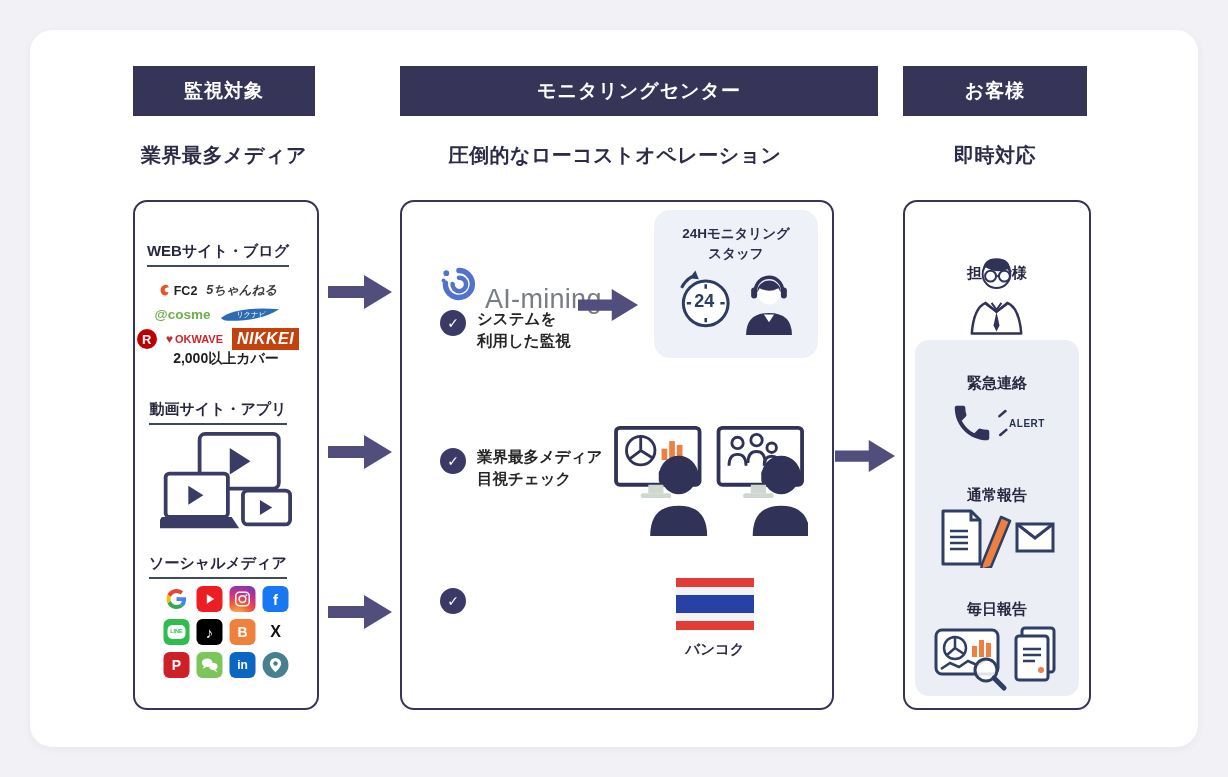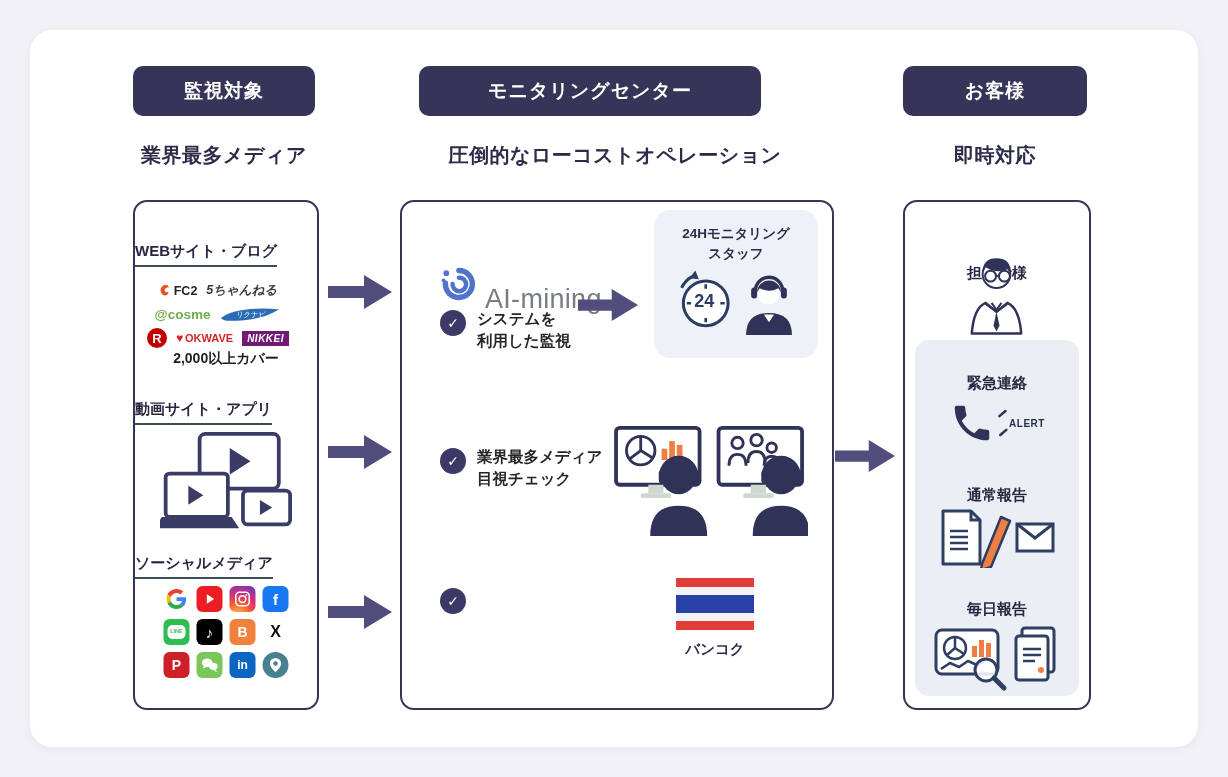--- a/index.html
+++ b/index.html
@@ -1,49 +1,49 @@
 <!DOCTYPE html>
 <html><head>
 <meta charset="utf-8">
 <style>
   html,body{margin:0;padding:0;width:1228px;height:777px;overflow:hidden;
     font-family:"Liberation Sans","DejaVu Sans",sans-serif;background:#f1f1f6;}
   .stage{position:relative;width:1228px;height:777px;background:#f1f1f6;}
   .card{position:absolute;left:30px;top:30px;width:1168px;height:717px;background:#fff;
     border-radius:22px;box-shadow:0 2px 10px rgba(40,40,80,.05);}
   
-  .hdr{position:absolute;top:36px;height:50px;background:#363457;border-radius:10px;color:#fff;
+  .hdr{position:absolute;top:36px;height:50px;background:#363457;border-radius:0;color:#fff;
     display:flex;align-items:center;justify-content:center;font-size:19px;font-weight:700;letter-spacing:1px;}
-  .hdr-targets{left:103px;width:182px}.hdr-center{left:389px;width:342px}.hdr-customer{left:873px;width:184px}
+  .hdr-targets{left:103px;width:182px}.hdr-center{left:370px;width:478px}.hdr-customer{left:873px;width:184px}
   .sub{position:absolute;top:110px;height:30px;display:flex;align-items:center;justify-content:center;
     font-size:20px;font-weight:800;color:#2c2c49;letter-spacing:.5px;}
   .sub-targets{left:83px;width:222px}.sub-center{left:350px;width:470px}.sub-customer{left:853px;width:224px}
   
   .box{position:absolute;top:170px;height:506px;background:#fff;border:2.5px solid #363457;border-radius:14px;}
   .box-targets{left:103px;width:182px}.box-center{left:370px;width:430px}.box-customer{left:873px;width:184px}
   
   .flow-arrow{position:absolute;width:66px;height:40px;}
   .flow-arrow polygon{fill:#514e7e}
   .fa1{left:297px;top:242px}.fa2{left:297px;top:402px}.fa3{left:297px;top:562px}
   .fa4{left:805px;top:406px;width:60px}
   
-  .sec-title{position:absolute;left:0;right:16px;display:flex;justify-content:flex-start;}
+  .sec-title{position:absolute;left:0;right:16px;display:flex;justify-content:center;}
   .sec-title span{font-size:15px;font-weight:800;color:#27273f;border-bottom:2.5px solid #3e4c59;padding-bottom:4px;}
   .t-web{top:40px}.t-video{top:198px}.t-social{top:352px}
   .logo-row{position:absolute;left:0;right:16px;display:flex;align-items:center;justify-content:center;gap:9px;}
   .lr1{top:80px}.lr2{top:103px}.lr3{top:126px}
   .fc2-logo{display:flex;align-items:center;gap:2px;font-size:12.5px;font-weight:900;color:#222;}
   .fivech-logo{font-size:12.5px;color:#3a3a3a;font-weight:600;font-style:italic;}
   .cosme-logo{font-size:13.5px;font-weight:800;color:#6fae4e;}
   .rikunabi-logo{display:flex;}
   .rakuten-logo{width:20px;height:20px;border-radius:50%;background:#bf0000;color:#fff;font-weight:900;font-size:13px;
     display:flex;align-items:center;justify-content:center;}
   .okwave-logo{display:flex;align-items:center;gap:2px;font-size:11px;font-weight:900;color:#d0252c;}
   .okwave-logo .heart{font-size:12px;line-height:1;}
-  .nikkei-logo{background:#701a75;color:#fff;font-style:italic;font-weight:800;font-size:10px;padding:2px 5px;letter-spacing:.5px;}
+  .nikkei-logo{background:#c2410c;color:#fff;font-style:italic;font-weight:800;font-size:16px;padding:2px 5px;letter-spacing:.5px;}
   .coverage{position:absolute;top:148px;left:0;right:0;text-align:center;font-size:14px;font-weight:800;color:#1e1e1e;}
   .devices{position:absolute;top:228px;left:50%;transform:translateX(-50%);}
   .social-grid{position:absolute;top:384px;left:50%;transform:translateX(-50%);
     display:grid;grid-template-columns:repeat(4,26px);gap:7px;}
   .sicon{width:26px;height:26px;border-radius:6px;display:flex;align-items:center;justify-content:center;
     font-weight:800;font-size:14px;}
   .sg{background:#fff}.syt{background:#ed1d24}.sfb{background:#1877f2;color:#fff;font-size:15px}
   .sig{background:radial-gradient(circle at 30% 120%,#fdd262 0%,#f25b31 40%,#d9317a 62%,#7038b8 95%)}
   .sline{background:#2fbd4f}.stk{background:#000;color:#fff;font-size:15px}
   .sbl{background:#f0813c;color:#fff}.sx{background:#fff;color:#0f0f0f;font-weight:900;font-size:16px}

